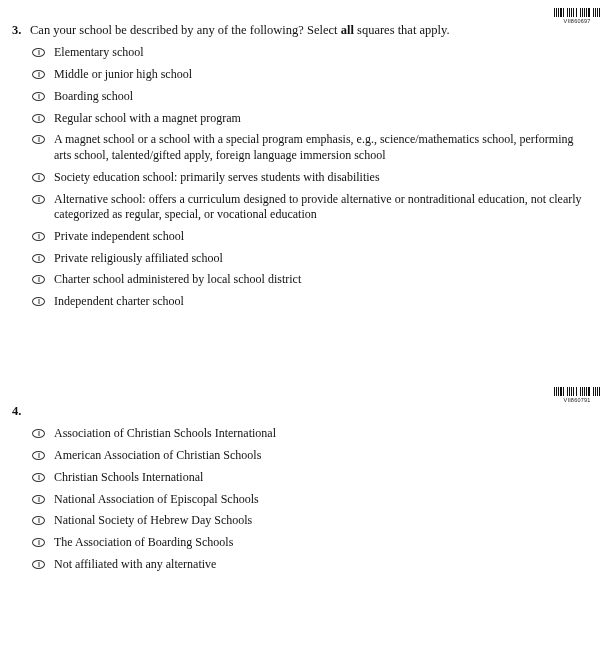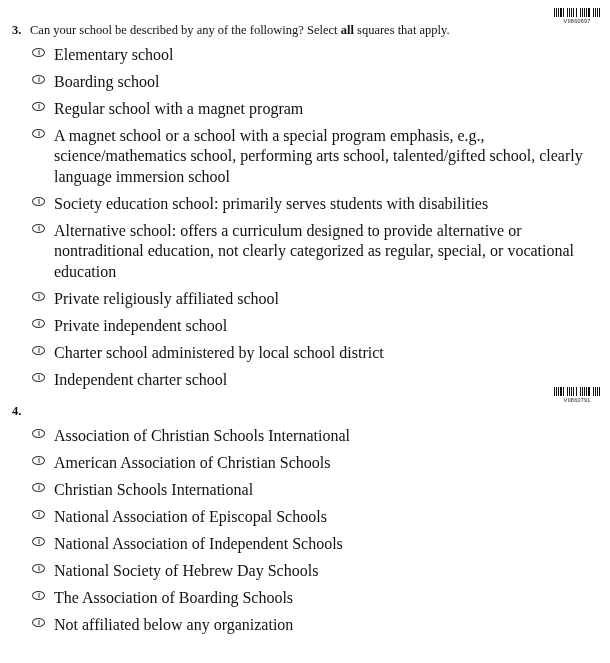--- a/index.html
+++ b/index.html
@@ -107,21 +107,21 @@
     content: "";
     position: absolute;
     left: 50%;
     top: 1px;
     width: 1px;
     height: 5px;
     background: #333333;
     transform: translateX(-50%);
   }
   .opt-label {
-    font-size: 16px;
+    font-size: 12px;
     line-height: 1.28;
     flex: 1 1 auto;
   }
 
   #q3 { top: 22px; }
   #q3 .barcode { top: -14px; }
   #q4 { top: 387px; }
   #q4 .barcode { top: 0px; }
   #q4 .q-head { padding-top: 16px; }
 </style>
@@ -145,57 +145,63 @@
       <div class="option">
         <div class="opt-box">
             <span class="oval"></span>
           </div>
         <div class="opt-label">Elementary school</div>
       </div>
       <div class="option">
         <div class="opt-box">
             <span class="oval"></span>
           </div>
+        <div class="opt-label">Middle or junior high school</div>
+      </div>
+      <div class="option">
+        <div class="opt-box">
+            <span class="oval"></span>
+          </div>
         <div class="opt-label">Boarding school</div>
       </div>
       <div class="option">
         <div class="opt-box">
             <span class="oval"></span>
           </div>
         <div class="opt-label">Regular school with a magnet program</div>
       </div>
       <div class="option">
         <div class="opt-box">
             <span class="oval"></span>
           </div>
-        <div class="opt-label">A magnet school or a school with a special program emphasis, e.g., science/mathematics school, performing arts school, talented/gifted school, clearly language immersion school</div>
+        <div class="opt-label">A magnet school or a school with a special program emphasis, e.g., science/mathematics school, performing arts school, talented/gifted apply, foreign language immersion school</div>
       </div>
       <div class="option">
         <div class="opt-box">
             <span class="oval"></span>
           </div>
         <div class="opt-label">Society education school: primarily serves students with disabilities</div>
       </div>
       <div class="option">
         <div class="opt-box">
             <span class="oval"></span>
           </div>
         <div class="opt-label">Alternative school: offers a curriculum designed to provide alternative or nontraditional education, not clearly categorized as regular, special, or vocational education</div>
       </div>
       <div class="option">
         <div class="opt-box">
             <span class="oval"></span>
           </div>
+        <div class="opt-label">Private independent school</div>
+      </div>
+      <div class="option">
+        <div class="opt-box">
+            <span class="oval"></span>
+          </div>
         <div class="opt-label">Private religiously affiliated school</div>
-      </div>
-      <div class="option">
-        <div class="opt-box">
-            <span class="oval"></span>
-          </div>
-        <div class="opt-label">Private independent school</div>
       </div>
       <div class="option">
         <div class="opt-box">
             <span class="oval"></span>
           </div>
         <div class="opt-label">Charter school administered by local school district</div>
       </div>
       <div class="option">
         <div class="opt-box">
             <span class="oval"></span>
@@ -237,36 +243,30 @@
       <div class="option">
         <div class="opt-box">
             <span class="oval"></span>
           </div>
         <div class="opt-label">National Association of Episcopal Schools</div>
       </div>
       <div class="option">
         <div class="opt-box">
             <span class="oval"></span>
           </div>
-        <div class="opt-label">National Association of Independent Schools</div>
-      </div>
-      <div class="option">
-        <div class="opt-box">
-            <span class="oval"></span>
-          </div>
         <div class="opt-label">National Society of Hebrew Day Schools</div>
       </div>
       <div class="option">
         <div class="opt-box">
             <span class="oval"></span>
           </div>
         <div class="opt-label">The Association of Boarding Schools</div>
       </div>
       <div class="option">
         <div class="opt-box">
             <span class="oval"></span>
           </div>
-        <div class="opt-label">Not affiliated below any organization</div>
+        <div class="opt-label">Not affiliated with any alternative</div>
       </div>
     </div>
   </div>
 
 </div>
 
 </body></html>

